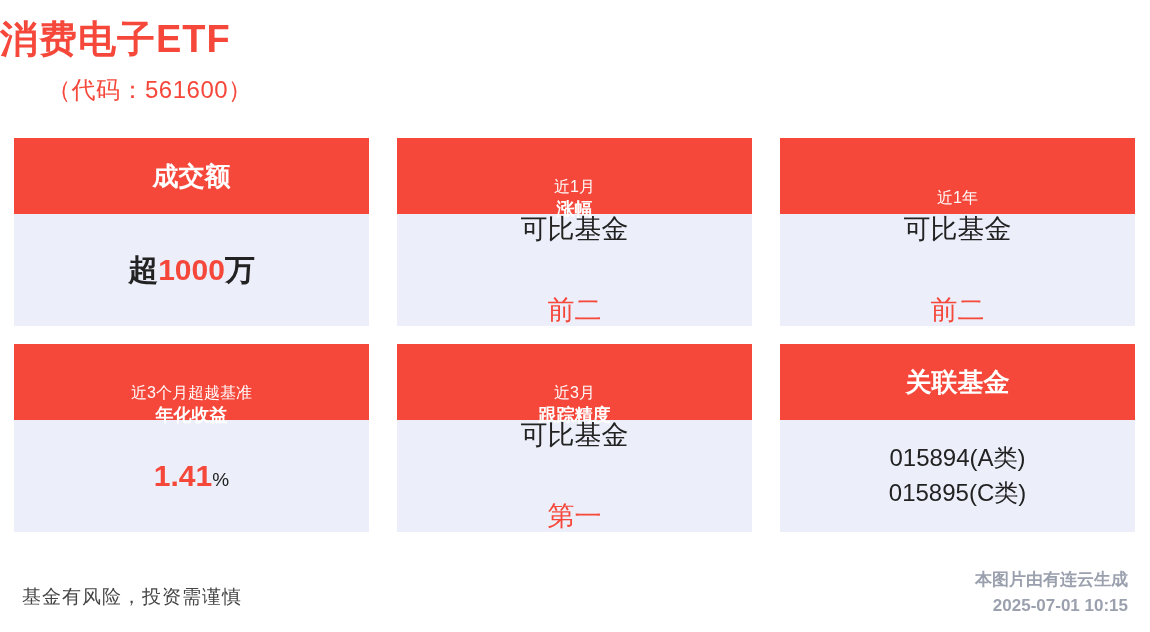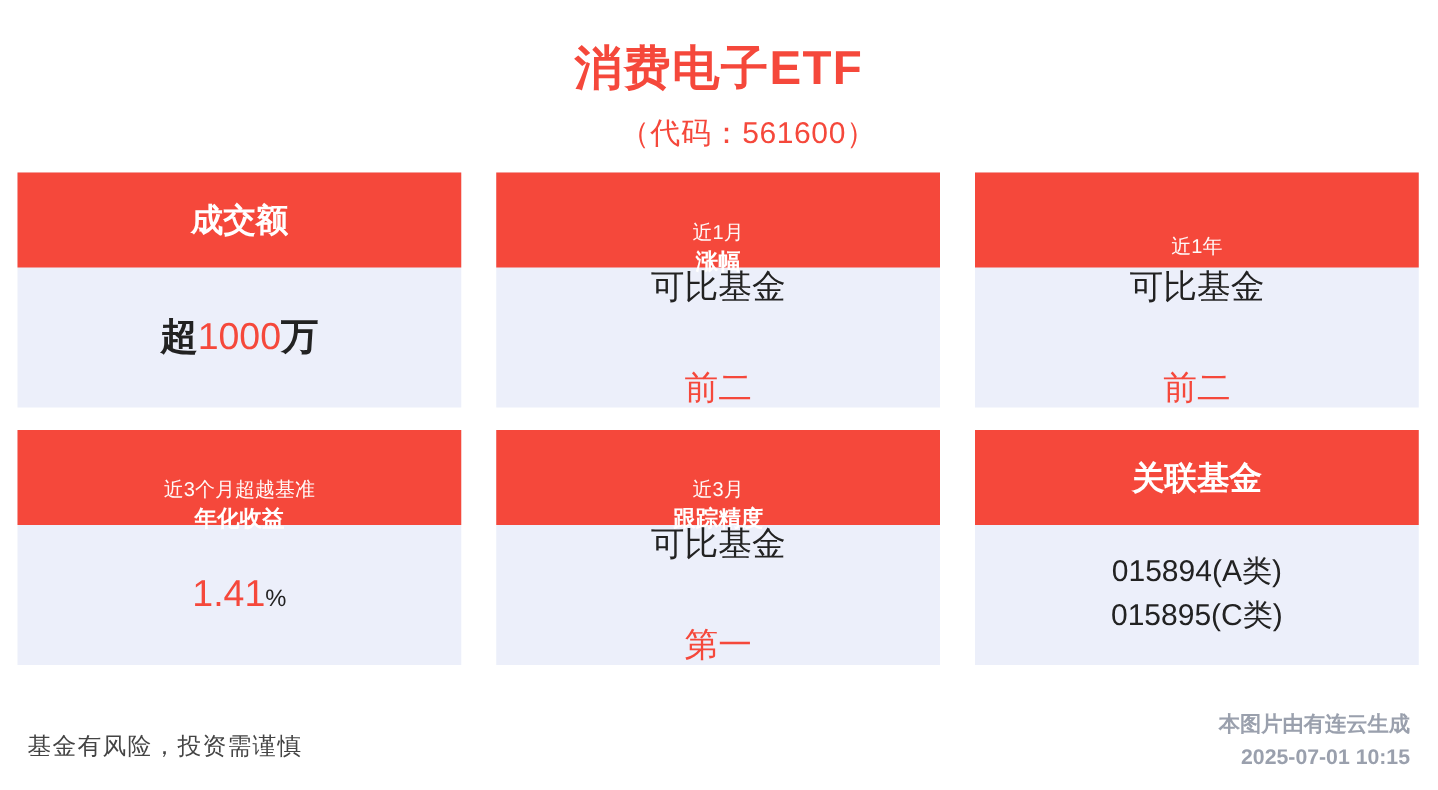--- a/index.html
+++ b/index.html
@@ -14,22 +14,22 @@
     overflow: hidden;
     position: relative;
   }
   .page {
     width: 1150px;
     height: 632px;
     position: relative;
     box-sizing: border-box;
   }
   .header {
-    text-align: center;
-    padding-top: 32px;
+    text-align: left;
+    padding-top: 16px;
   }
   .title {
     color: #f5483b;
     font-size: 38px;
     font-weight: bold;
     letter-spacing: 1px;
     line-height: 1.25;
   }
   .subtitle {
     color: #f5483b;
@@ -99,21 +99,21 @@
     font-size: 30px;
     font-weight: bold;
   }
   .unit {
     font-size: 19px;
     color: #222222;
     font-weight: normal;
   }
   .num-red {
     color: #f5483b;
-    font-weight: normal;
+    font-weight: bold;
   }
   .code-line {
     font-size: 24px;
     line-height: 1.45;
     color: #222222;
   }
   .footer-left {
     position: absolute;
     left: 22px;
     bottom: 22px;

